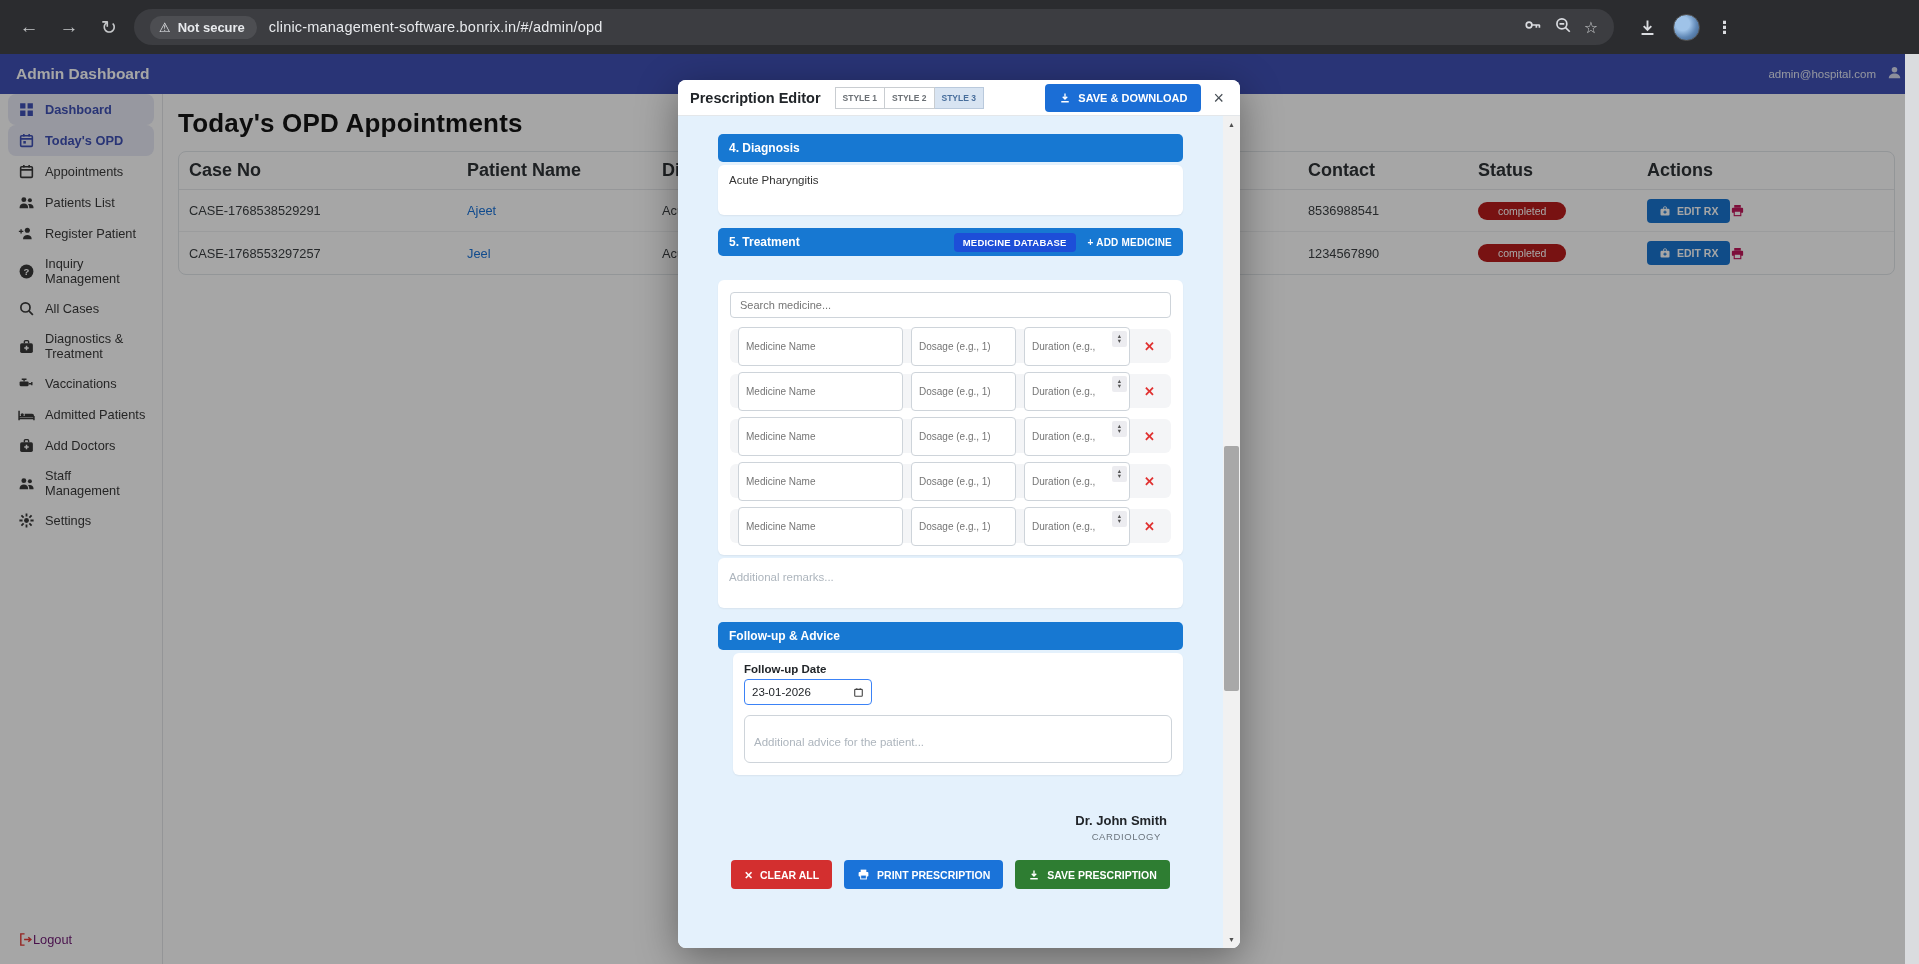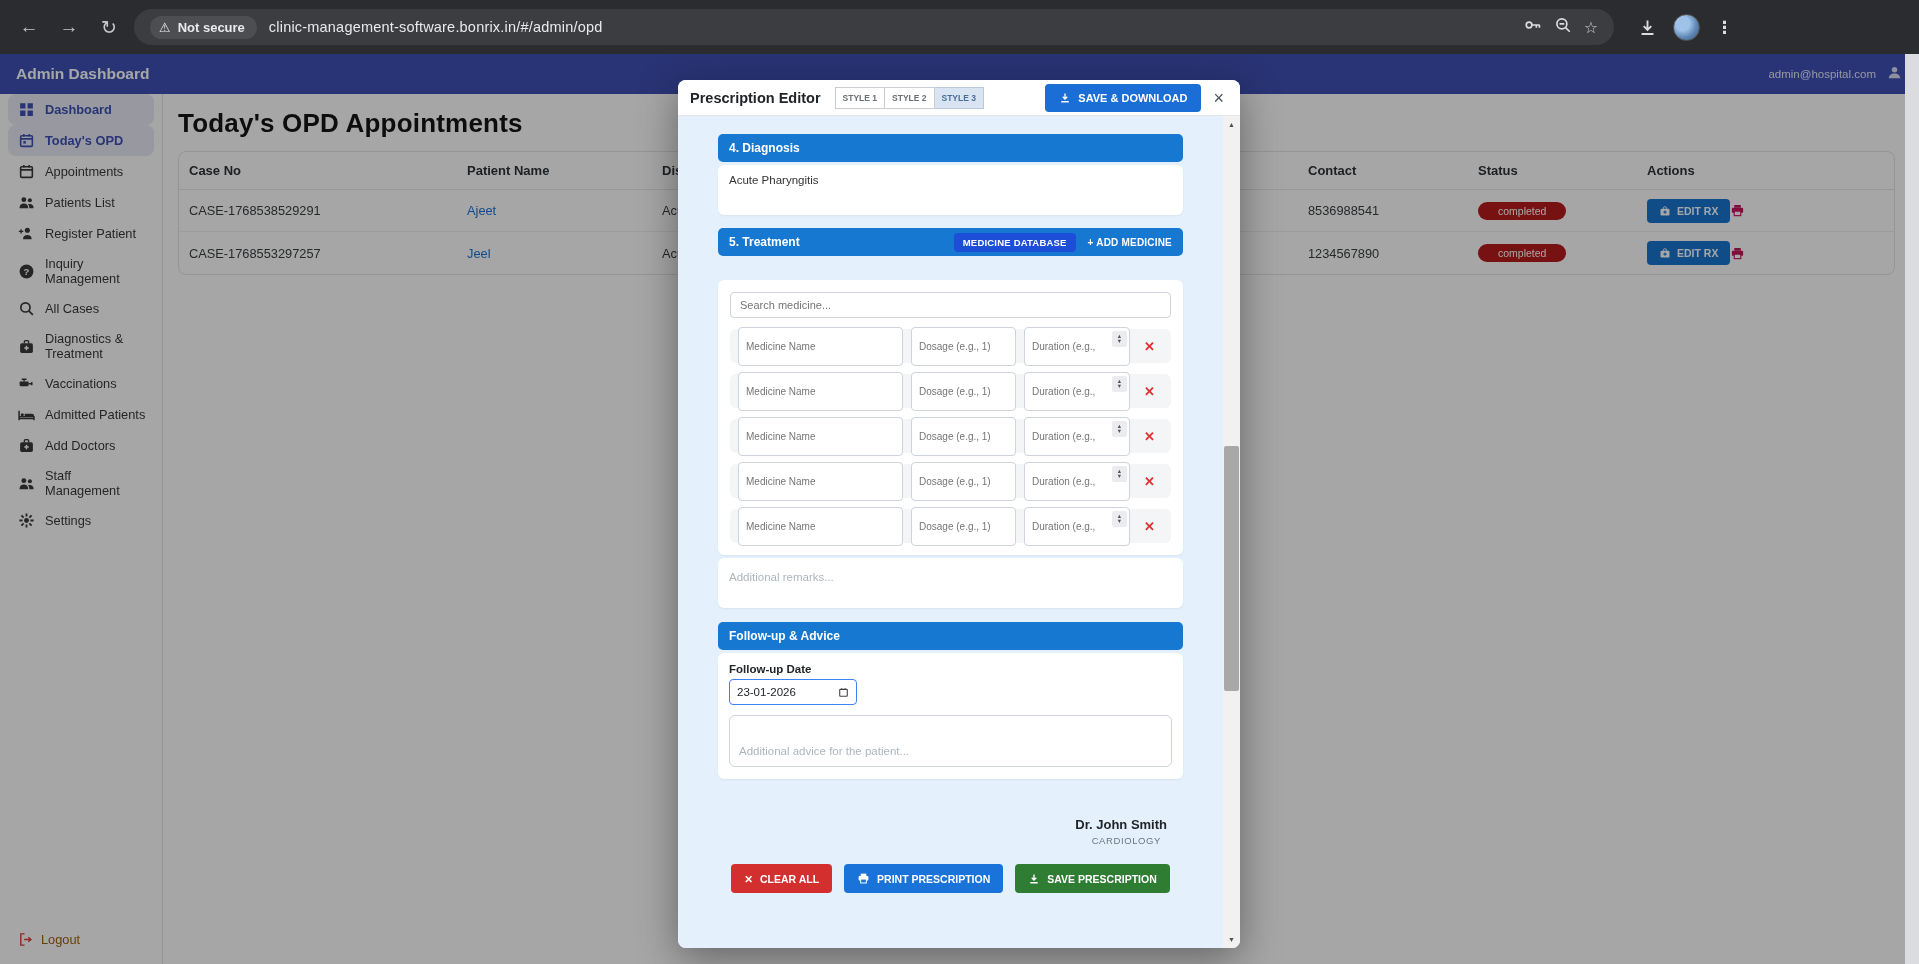--- a/index.html
+++ b/index.html
@@ -22,28 +22,28 @@
   
   .app-header { position:absolute; top:54px; left:0; width:1919px; height:40px; background:#3f51b5; display:flex; align-items:center; padding:0 16px; z-index:1; }
   .app-title { color:#fff; font-size:15.5px; font-weight:700; }
   .app-header .sp { flex:1; }
   .hdr-email { color:#e3e6f5; font-size:11.5px; margin-right:10px; }
 
   .sidebar { position:absolute; top:94px; left:0; width:163px; height:870px; background:#ffffff; border-right:1px solid #e3e5e8; z-index:1; }
   .side-item { display:flex; align-items:center; gap:10px; margin:0 8px; padding:7px 8px 7px 10px; border-radius:8px; font-size:12.8px; color:#3a3a3a; cursor:pointer; }
   .side-item.active { background:#e8eaf6; color:#3f51b5; font-weight:700; }
   .side-item svg { flex:0 0 17px; }
-  .logout { position:absolute; bottom:10px; left:8px; display:flex; align-items:center; gap:8px; color:#a16207; font-size:12.8px; padding:7px 10px; cursor:pointer; }
+  .logout { position:absolute; bottom:10px; left:8px; display:flex; align-items:center; gap:0; color:#701a75; font-size:12.8px; padding:7px 10px; cursor:pointer; }
 
   .main { position:absolute; top:94px; left:163px; width:1756px; height:870px; background:#fff; padding:14px 24px 0 15px; z-index:0; }
   .page-title { font-size:26px; font-weight:700; color:#151515; letter-spacing:.2px; }
   .table-card { margin-top:12px; border:1px solid #e2e6ea; border-radius:8px; width:1717px; overflow:hidden; background:#fff; }
   .trow { display:grid; grid-template-columns:278px 195px 646px 170px 169px 1fr; align-items:center; }
   .trow.head { height:38px; border-bottom:1px solid #e6e9ec; }
-  .trow.head > div { font-size:13px; font-weight:700; color:#2f3337; padding-left:10px; }
+  .trow.head > div { font-size:18px; font-weight:700; color:#2f3337; padding-left:10px; }
   .trow.body { height:42px; border-bottom:1px solid #eef0f2; }
   .trow.body:last-child { border-bottom:none; }
   .trow.body > div { font-size:12.8px; color:#3c4043; padding-left:10px; }
   .plink { color:#1a73d9; cursor:pointer; }
   .badge-done { display:inline-block; background:#b91c1c; color:#fff; font-size:10.5px; padding:3px 20px; border-radius:10px; }
   .act-cell { display:flex; align-items:center; }
   .editrx { display:inline-flex; align-items:center; gap:6px; background:#1976d2; color:#fff; border:none; font-size:10.5px; font-weight:700; padding:6px 12px; border-radius:4px; cursor:pointer; }
   .print-ic { color:#c2185b; cursor:pointer; display:flex; }
 
   .page-scroll { position:absolute; top:54px; right:0; width:14px; height:910px; background:#dadcdf; z-index:60; }
@@ -73,25 +73,25 @@
   .med-row { margin-top:11px; background:#f4f5f7; border-radius:6px; padding:5px 8px; display:flex; align-items:center; gap:8px; height:34px; }
   .mi { height:39px; border:1px solid #ced4da; border-radius:4px; font-size:10px; padding:18px 7px; color:#333; font-family:inherit; background:#fff; }
   .mi.name { width:165px; }
   .mi.dose { width:105px; }
   .dur-wrap { position:relative; width:106px; }
   .mi.dur { width:106px; padding-right:20px; }
   .spin { position:absolute; right:3px; top:4px; width:15px; height:16px; background:#ececf0; border-radius:2px; display:flex; flex-direction:column; align-items:center; justify-content:center; line-height:.62; font-size:6.5px; color:#555; cursor:pointer; }
   .xbtn { background:none; border:none; color:#e03131; font-size:13px; font-weight:700; cursor:pointer; margin-left:6px; }
   .remark-card { height:50px; padding:9px 11px; }
   .ph { font-size:11.5px; color:#adb5bd; }
-  .fu-card { padding:10px 11px 12px; }
+  .fu-card { padding:10px 11px 12px;margin-left:15px; }
   .fu-label { font-size:11.5px; font-weight:700; color:#212529; }
   .date-input { margin-top:4px; width:128px; height:26px; border:1.5px solid #3b82f6; border-radius:4px; display:flex; align-items:center; padding:0 7px; gap:6px; background:#fff; }
   .date-input span { font-size:11.5px; color:#212529; flex:1; }
-  .advice-box { margin-top:10px; width:100%; height:48px; border:1px solid #ced4da; border-radius:6px; background:#fff; padding:25px 9px; }
+  .advice-box { margin-top:10px; width:100%; height:48px; border:1px solid #ced4da; border-radius:6px; background:#fff; padding:16px 9px; }
   .sig { margin-top:38px; text-align:right; padding-right:16px; }
   .sig-name { font-size:13px; font-weight:700; color:#212529; }
   .sig-spec { font-size:9.5px; color:#6c757d; letter-spacing:.6px; margin-top:3px; margin-right:6px; }
   .mfooter { margin-top:18px; display:flex; justify-content:center; gap:12px; padding-bottom:30px; }
   .fbtn { display:inline-flex; align-items:center; gap:7px; border:none; color:#fff; font-size:10.5px; font-weight:700; padding:8px 13px; border-radius:4px; cursor:pointer; }
   .fbtn.clear { background:#d32f2f; }
   .fbtn.print { background:#1a73d9; }
   .fbtn.save { background:#2e7d32; }
 
   .mscroll { position:absolute; right:0; top:0; width:17px; height:100%; background:#f1f1f1; z-index:5; }

